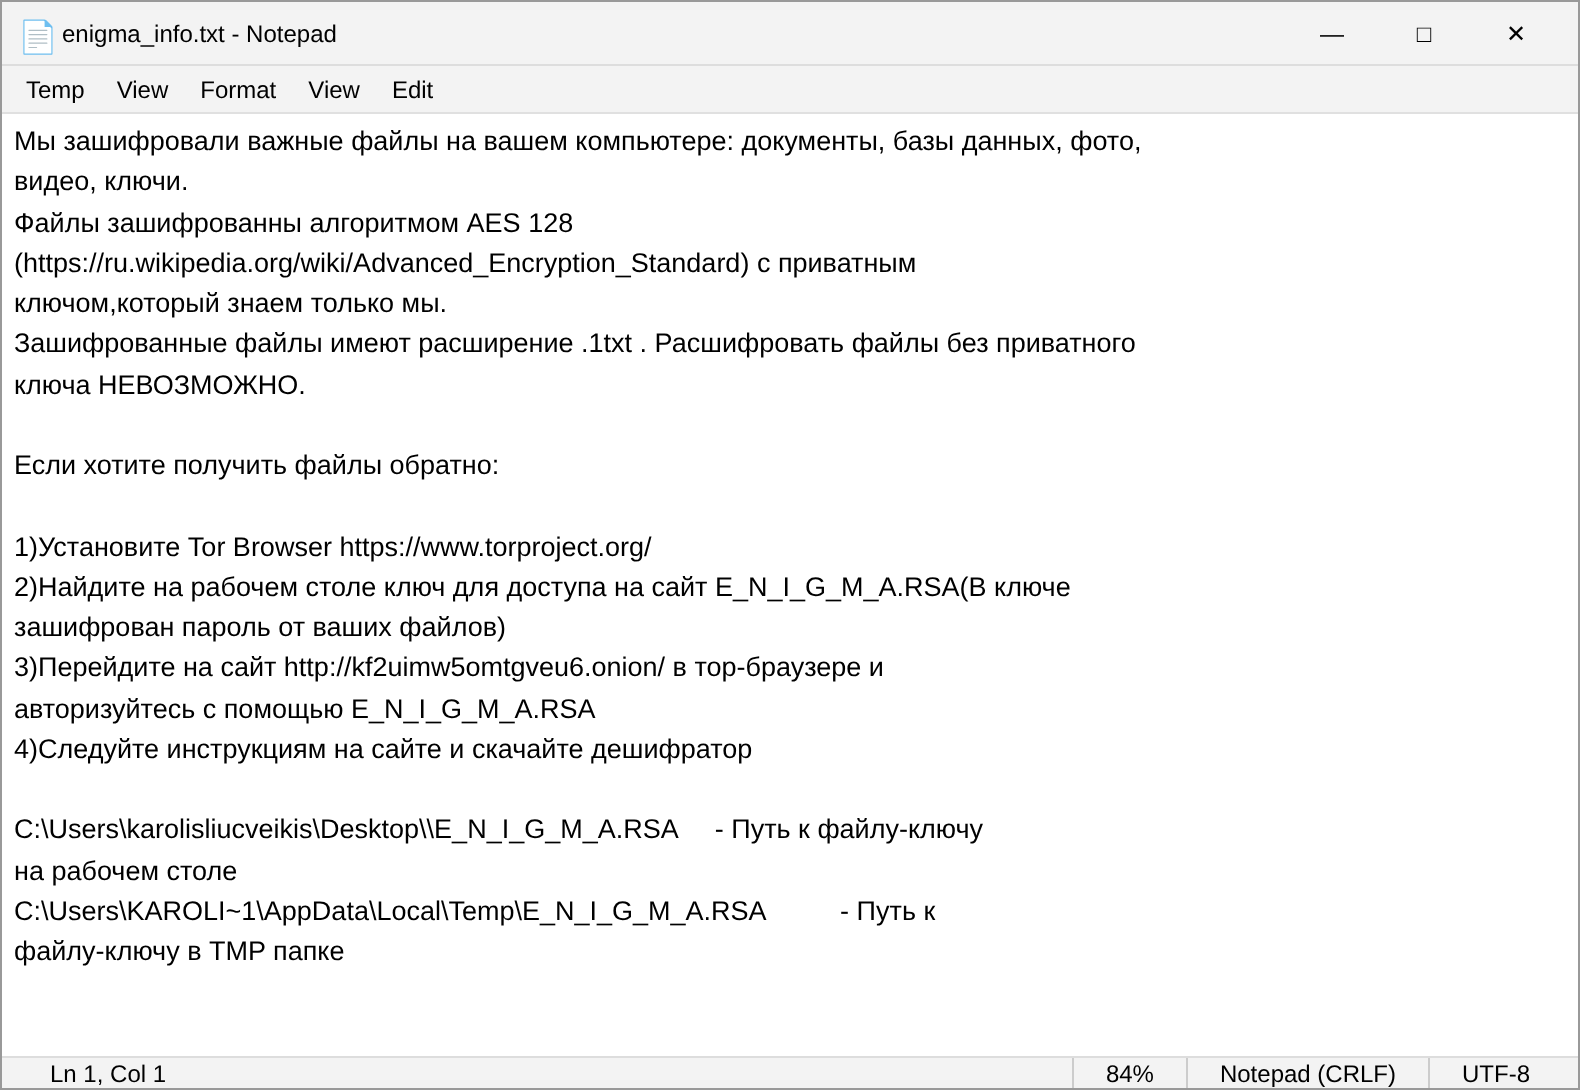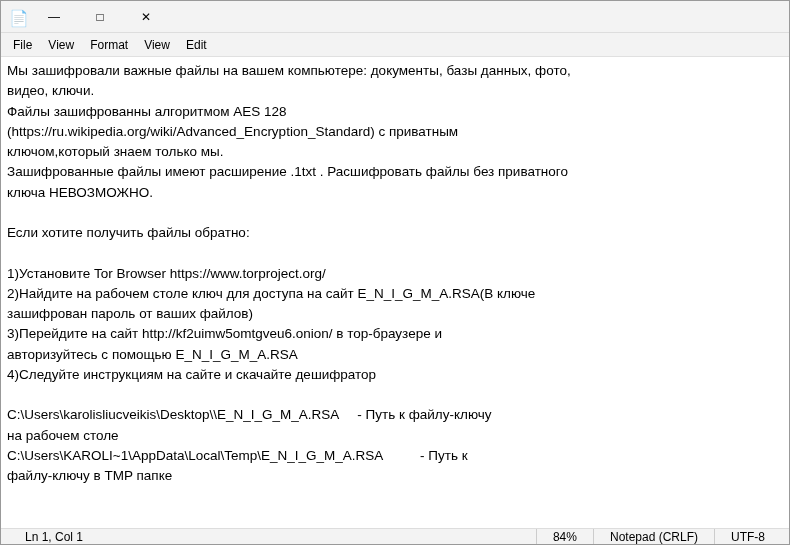--- a/index.html
+++ b/index.html
@@ -143,29 +143,30 @@
       flex: 1;
     }
   </style>
 </head>
 <body>
 
 <div class="window">
 
   <div class="title-bar">
     <div class="title-bar-icon">📄</div>
+    <span class="title-bar-title">enigma_info.txt - Notepad</span>
     <div class="title-bar-controls">
       <button class="title-bar-btn">—</button>
       <button class="title-bar-btn">□</button>
       <button class="title-bar-btn close">✕</button>
     </div>
   </div>
 
   <div class="menu-bar">
-    <span class="menu-item">File</span>
+    <span class="menu-item">Temp</span>
     <span class="menu-item">View</span>
     <span class="menu-item">Format</span>
     <span class="menu-item">View</span>
     <span class="menu-item">Edit</span>
   </div>
 
   <div class="text-area-container">
     <textarea class="text-content" spellcheck="false" style="">Мы зашифровали важные файлы на вашем компьютере: документы, базы данных, фото,
 видео, ключи.
 Файлы зашифрованны алгоритмом AES 128

